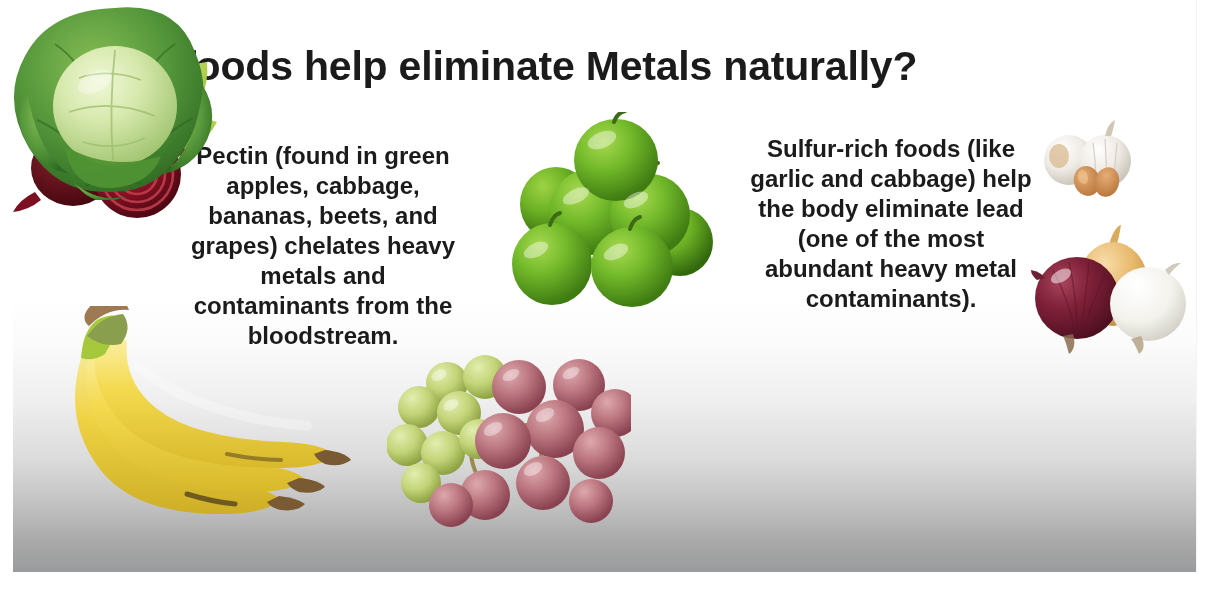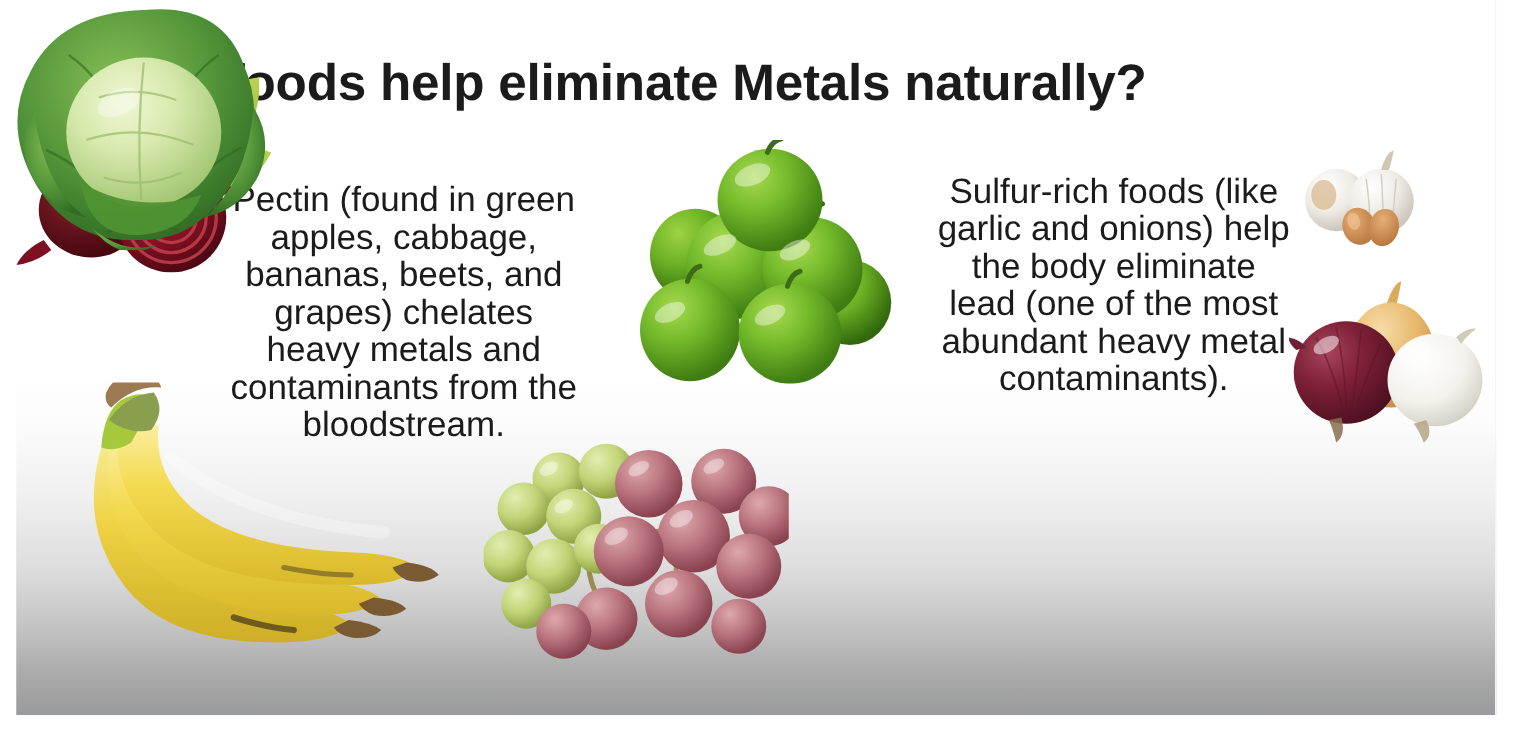--- a/index.html
+++ b/index.html
@@ -51,22 +51,23 @@
     color: #1b1b1b;
     letter-spacing: -0.2px;
     white-space: nowrap;
   }
 
   
   .para {
     position: absolute;
     text-align: center;
     color: #1b1b1b;
-    font-size: 28px;
+    font-size: 24px;
     line-height: 30px;
+    font-weight: bold;
   }
   #para-left  { left: 168px; top: 117px; width: 284px; }
   #para-right { left: 737px; top: 110px; width: 282px; }
 
   
   .art { position: absolute; }
   .art svg { display: block; }
 
   #art-apples   { left: 485px;  top: 112px; width: 230px; height: 195px; }
   #art-garlic   { left: 1026px; top: 115px; width: 120px; height: 90px;  }
@@ -79,21 +80,21 @@
 </style>
 </head>
 <body>
 
 <div id="slide">
 
   <h1 id="title">Which foods help eliminate Metals naturally?</h1>
 
   <p class="para" id="para-left">Pectin (found in green apples, cabbage, bananas, beets, and grapes) chelates heavy metals and contaminants from the bloodstream.</p>
 
-  <p class="para" id="para-right">Sulfur-rich foods (like garlic and onions) help the body eliminate lead (one of the most abundant heavy metal contaminants).</p>
+  <p class="para" id="para-right">Sulfur-rich foods (like garlic and cabbage) help the body eliminate lead (one of the most abundant heavy metal contaminants).</p>
 
   <div class="art" id="art-apples">
     <svg viewBox="0 0 230 195" width="230" height="195">
       <defs>
         <radialGradient id="ap1" cx="35%" cy="28%" r="72%">
           <stop offset="0%" stop-color="#a8d94f"></stop>
           <stop offset="45%" stop-color="#74bb2b"></stop>
           <stop offset="100%" stop-color="#3f7c12"></stop>
         </radialGradient>
         <radialGradient id="ap2" cx="32%" cy="26%" r="74%">

